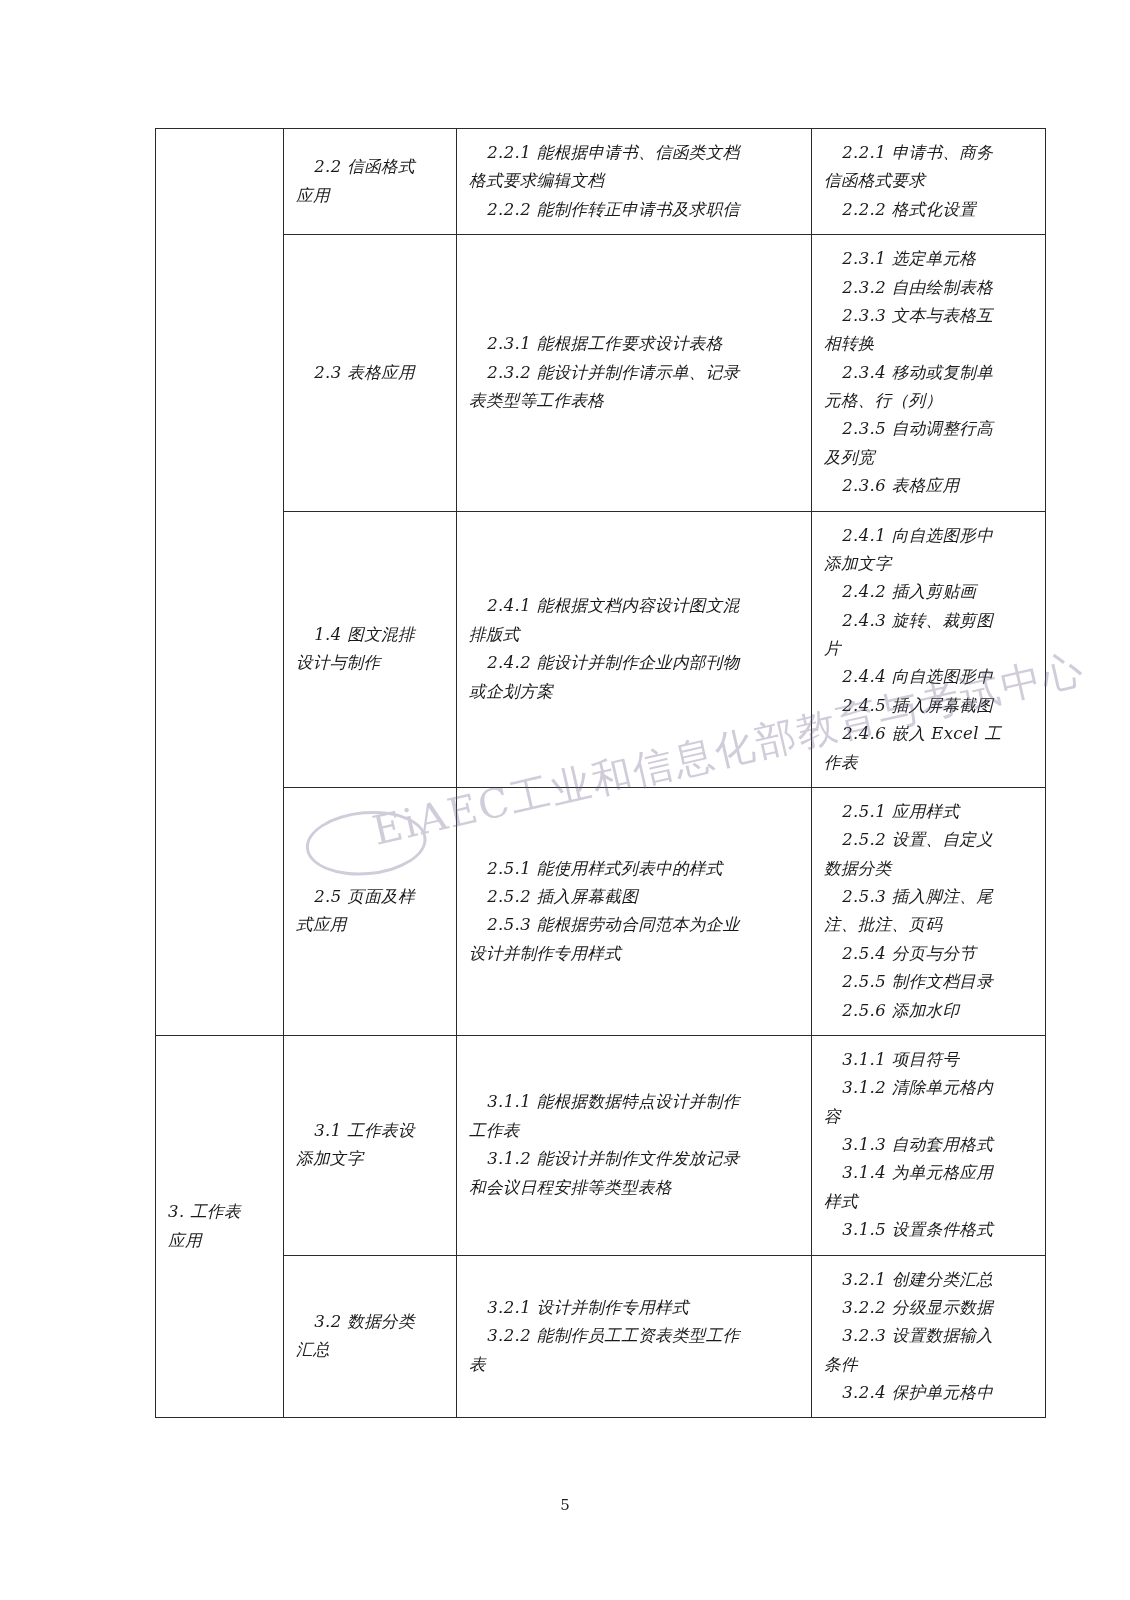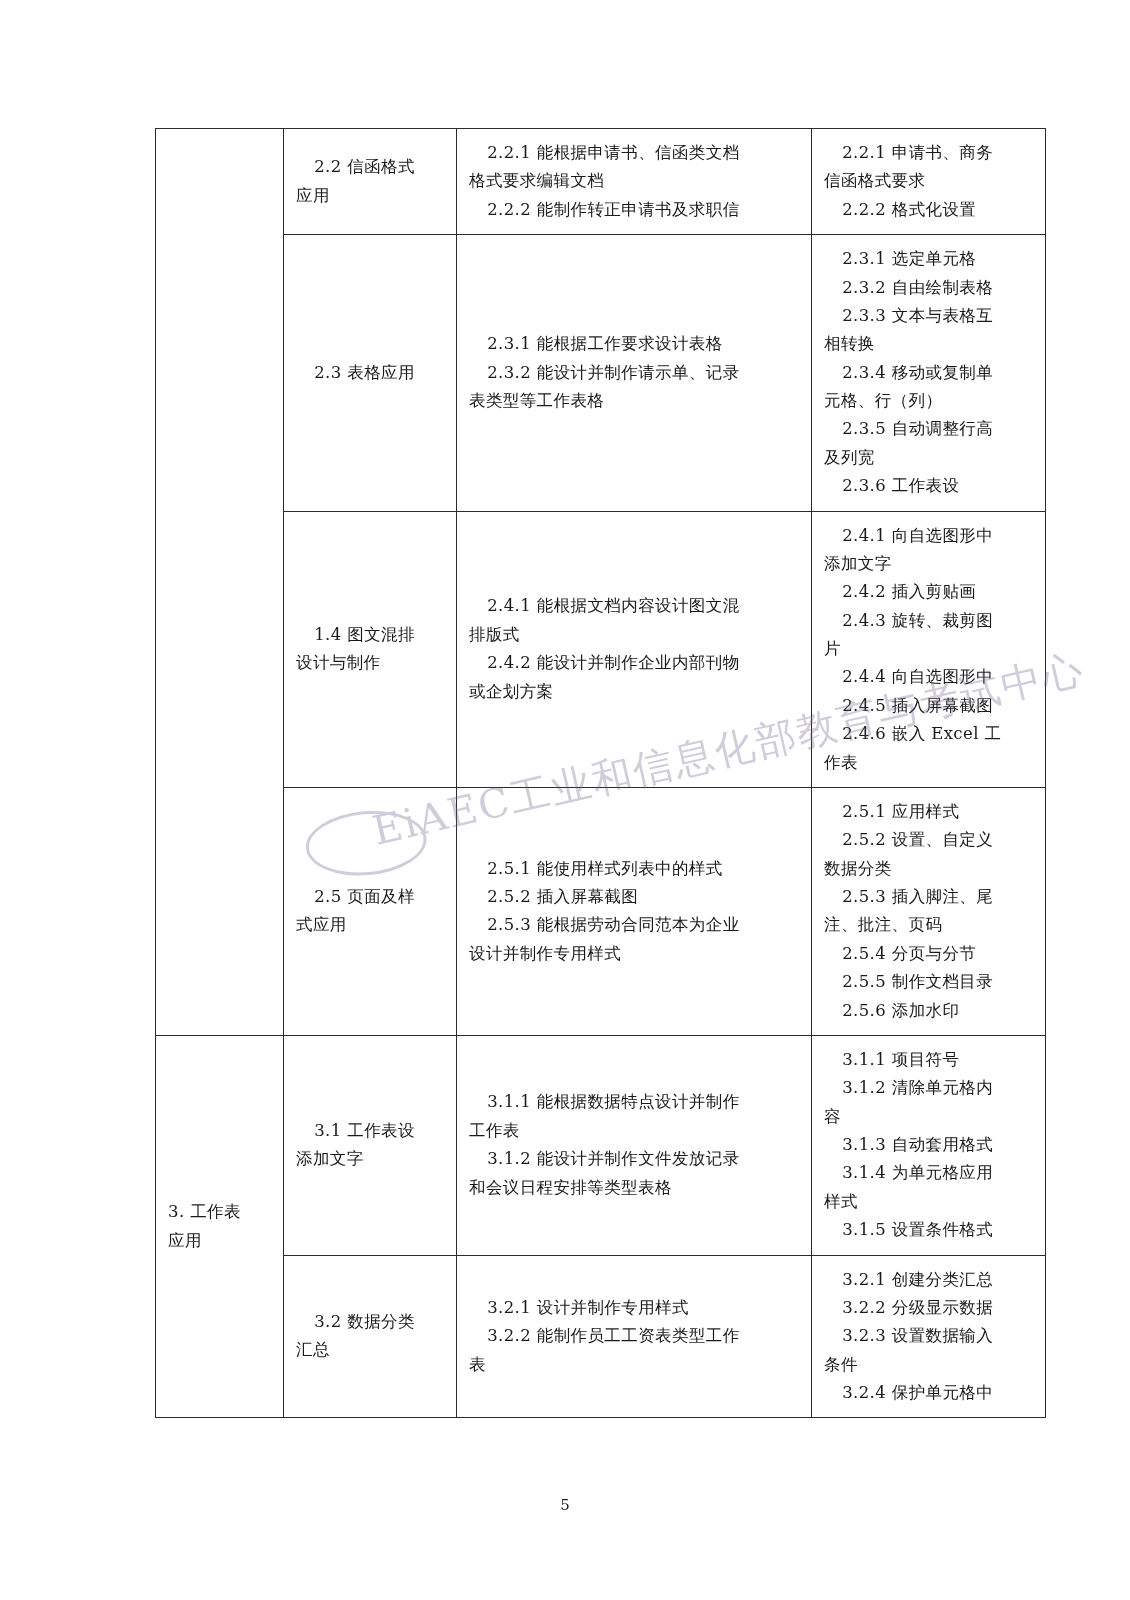--- a/index.html
+++ b/index.html
@@ -21,20 +21,21 @@
     width: 1130px;
     height: 1600px;
   }
   .doc-table {
     position: absolute;
     left: 155px;
     top: 128px;
     width: 790px;
     border-collapse: collapse;
     table-layout: fixed;
+    font-style: italic;
   }
   .doc-table td {
     border: 1px solid #2b2b2b;
     vertical-align: middle;
     padding: 10px 12px;
     font-size: 16.5px;
     line-height: 1.72;
     letter-spacing: 0.4px;
   }
   .col-a { width: 103px; margin-top: 28px; }
@@ -137,21 +138,21 @@
         <td class="col-d">
           <div class="cell-lines">
             <div class="indent1">2.3.1 选定单元格</div>
             <div class="indent1">2.3.2 自由绘制表格</div>
             <div class="indent1">2.3.3 文本与表格互</div>
             <div class="indent0">相转换</div>
             <div class="indent1">2.3.4 移动或复制单</div>
             <div class="indent0">元格、行（列）</div>
             <div class="indent1">2.3.5 自动调整行高</div>
             <div class="indent0">及列宽</div>
-            <div class="indent1">2.3.6 工作表设</div>
+            <div class="indent1">2.3.6 表格应用</div>
           </div>
         </td>
       </tr>
 
       <tr>
         <td class="col-b">
           <div class="cell-lines">
             <div class="indent1">1.4 图文混排</div>
             <div class="indent0">设计与制作</div>
           </div>

